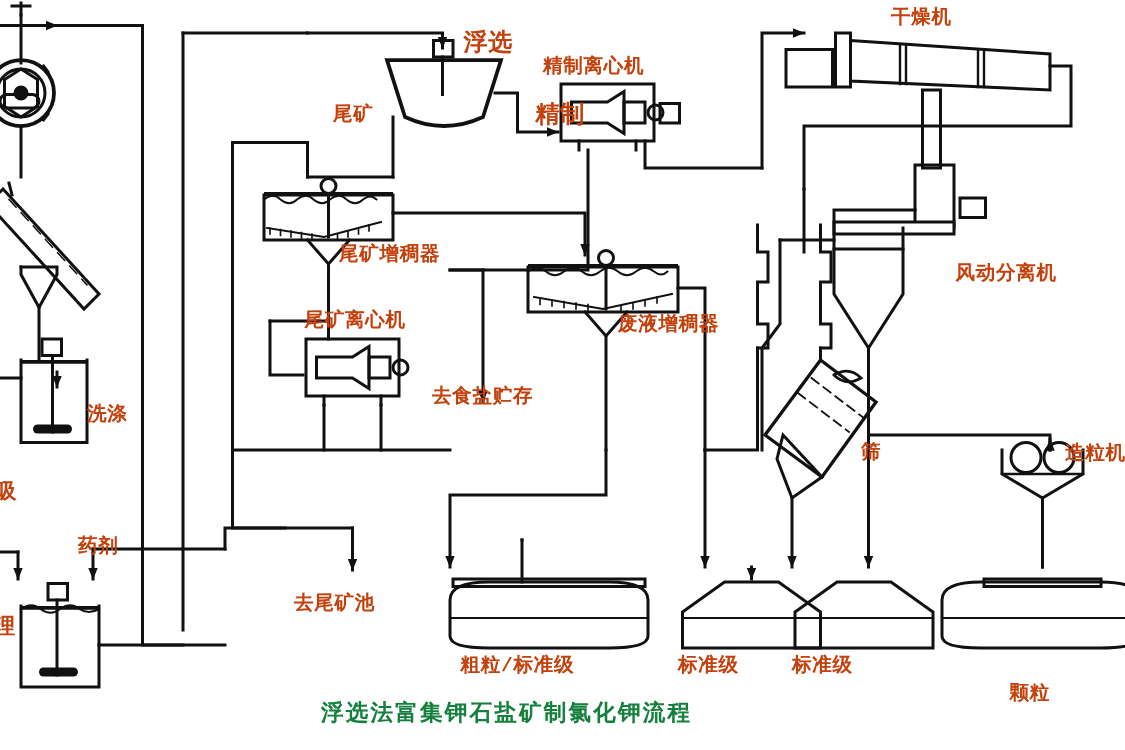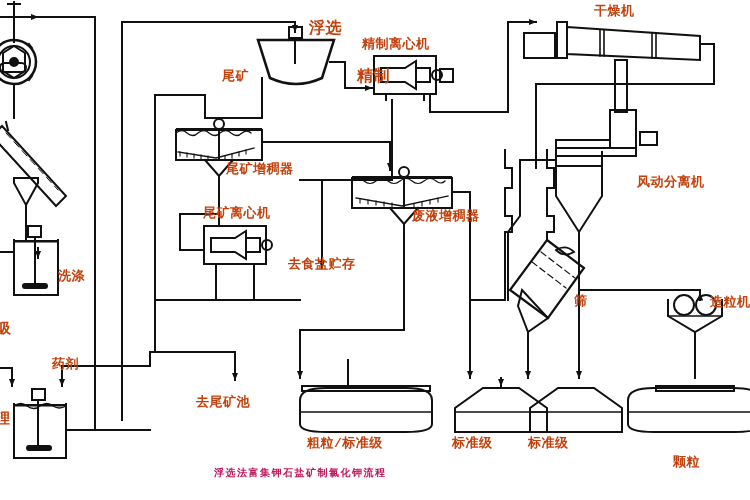--- a/index.html
+++ b/index.html
@@ -7,21 +7,21 @@
   body{width:750px;height:500px;overflow:hidden;
        font-family:"DejaVu Sans","Liberation Sans",sans-serif;}
   #stage{position:relative;width:750px;height:500px;background:#fff;}
   #stage svg{position:absolute;left:0;top:0;}
   .lbl{position:absolute;color:#c2410c;font-weight:bold;white-space:nowrap;
        font-family:Liberation Mono, monospace;
        letter-spacing:.5px;line-height:1;}
   .lbl.s13{font-size:13px;}
   .lbl.s12{font-size:16px;}
   .lbl.s14{font-size:14px;}
-  .caption{position:absolute;font-size:10px;font-weight:bold;color:#be185d;
+  .caption{position:absolute;font-size:15px;font-weight:bold;color:#15803d;
            letter-spacing:1.5px;white-space:nowrap;}
 </style>
 </head>
 <body>
 
 <div id="stage">
 
 <svg width="750" height="500" viewBox="0 0 750 500">
   <defs>
     <marker id="ah" markerWidth="9" markerHeight="9" refX="7.5" refY="3.2" orient="auto" markerUnits="userSpaceOnUse">

